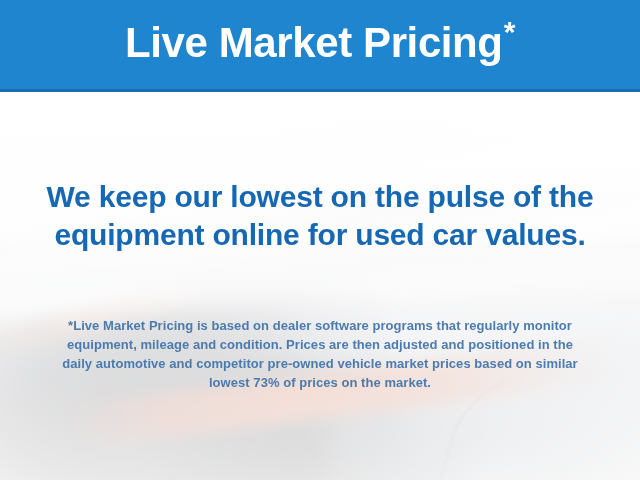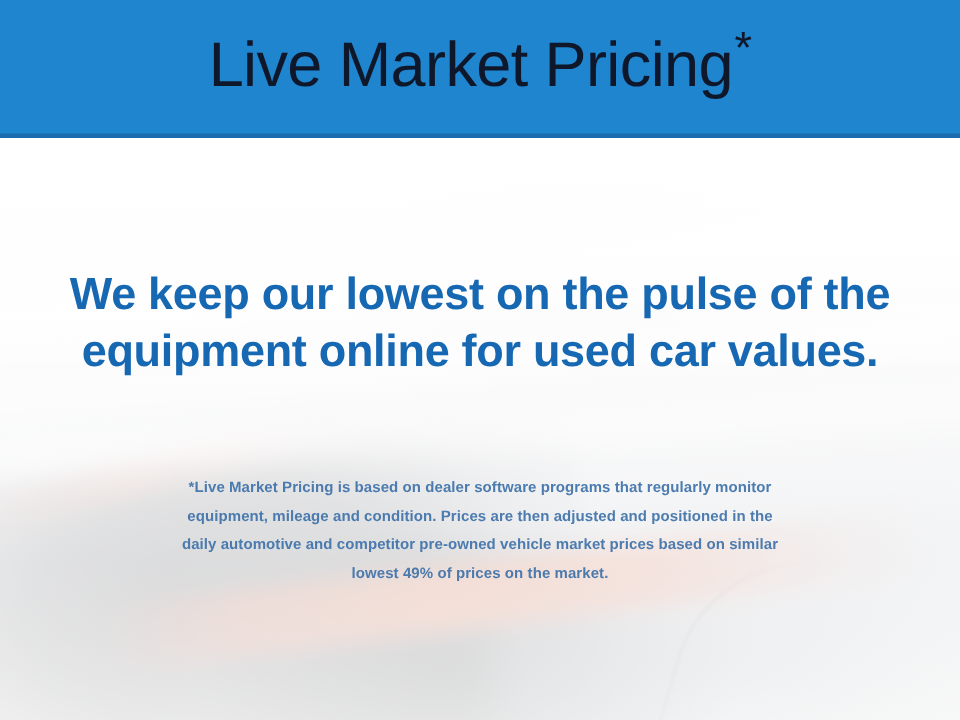--- a/index.html
+++ b/index.html
@@ -218,23 +218,23 @@
     width: 640px;
     height: 92px;
     background: #1e85ce;
     border-bottom: 3px solid #1a6cae;
     box-sizing: border-box;
     display: flex;
     align-items: center;
     justify-content: center;
   }
   #banner-title {
-    color: #0f172a;
+    color: #ffffff;
     font-size: 42px;
-    font-weight: normal;
+    font-weight: bold;
     letter-spacing: -0.4px;
     line-height: 1;
     white-space: nowrap;
     margin: 0;
     padding-bottom: 4px;
   }
   #banner-title .asterisk {
     font-size: 30px;
     vertical-align: super;
     line-height: 0;
@@ -262,21 +262,21 @@
   #fineprint-block {
     position: absolute;
     left: 20px;
     top: 316px;
     width: 600px;
     text-align: center;
   }
   .fineprint-line {
     color: #3f72aa;
     opacity: 0.92;
-    font-size: 10px;
+    font-size: 13px;
     font-weight: bold;
     line-height: 19px;
     letter-spacing: 0.05px;
     white-space: nowrap;
   }
 </style>
 </head>
 <body>
 
 <div id="promo-card">
@@ -303,16 +303,16 @@
 
   <div id="headline-block">
     <div class="headline-line">We keep our lowest on the pulse of the</div>
     <div class="headline-line">equipment online for used car values.</div>
   </div>
 
   <div id="fineprint-block">
     <div class="fineprint-line">*Live Market Pricing is based on dealer software programs that regularly monitor</div>
     <div class="fineprint-line">equipment, mileage and condition. Prices are then adjusted and positioned in the</div>
     <div class="fineprint-line">daily automotive and competitor pre-owned vehicle market prices based on similar</div>
-    <div class="fineprint-line">lowest 49% of prices on the market.</div>
+    <div class="fineprint-line">lowest 73% of prices on the market.</div>
   </div>
 
 </div>
 
 </body></html>

